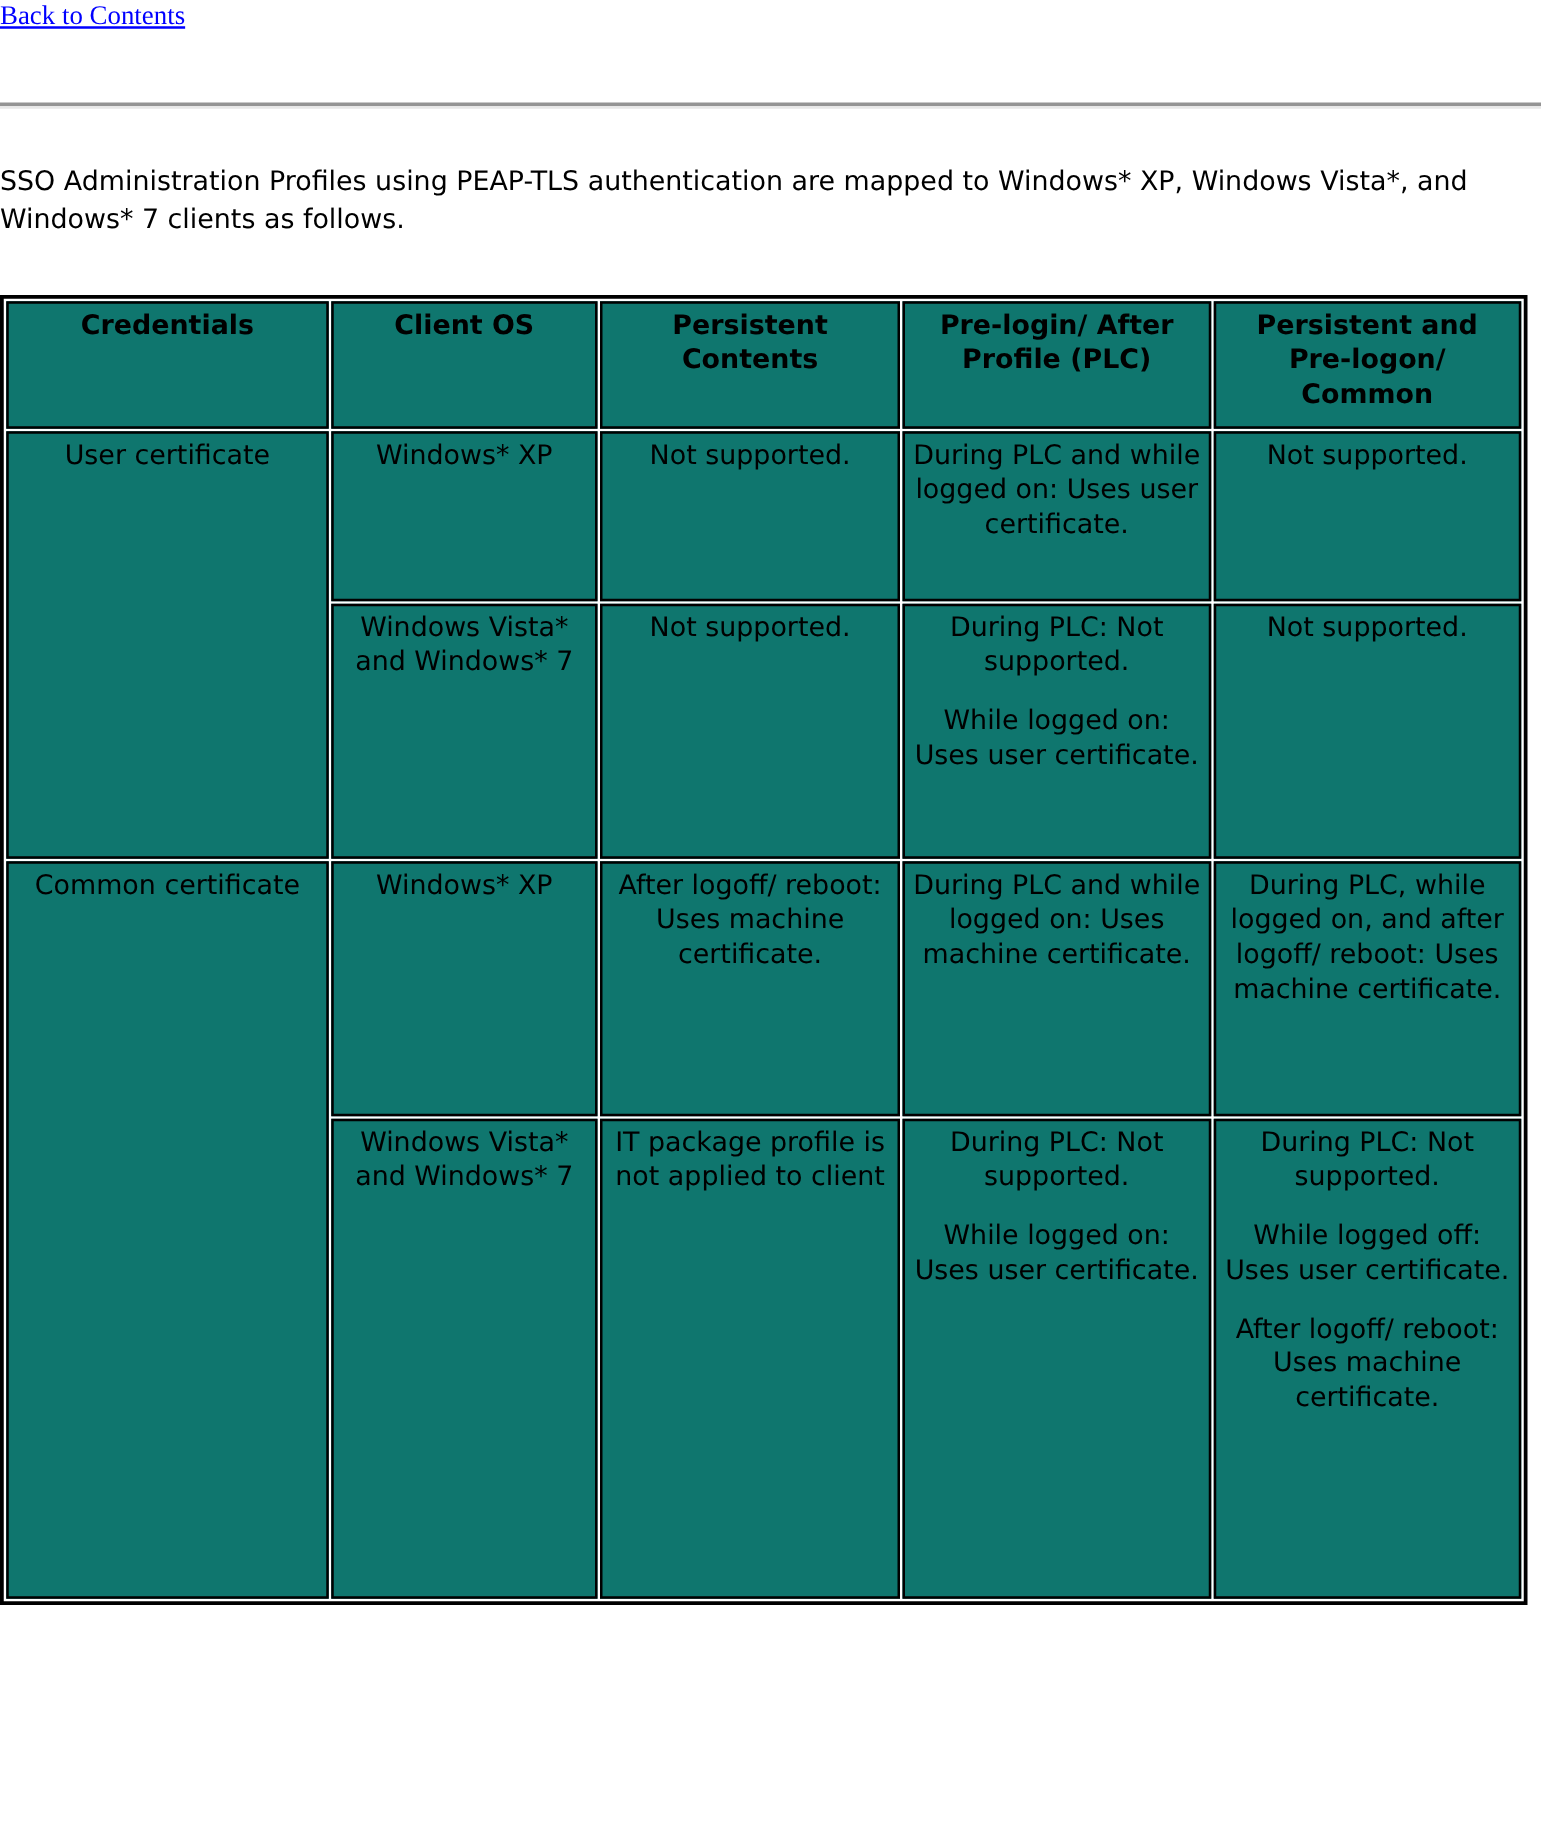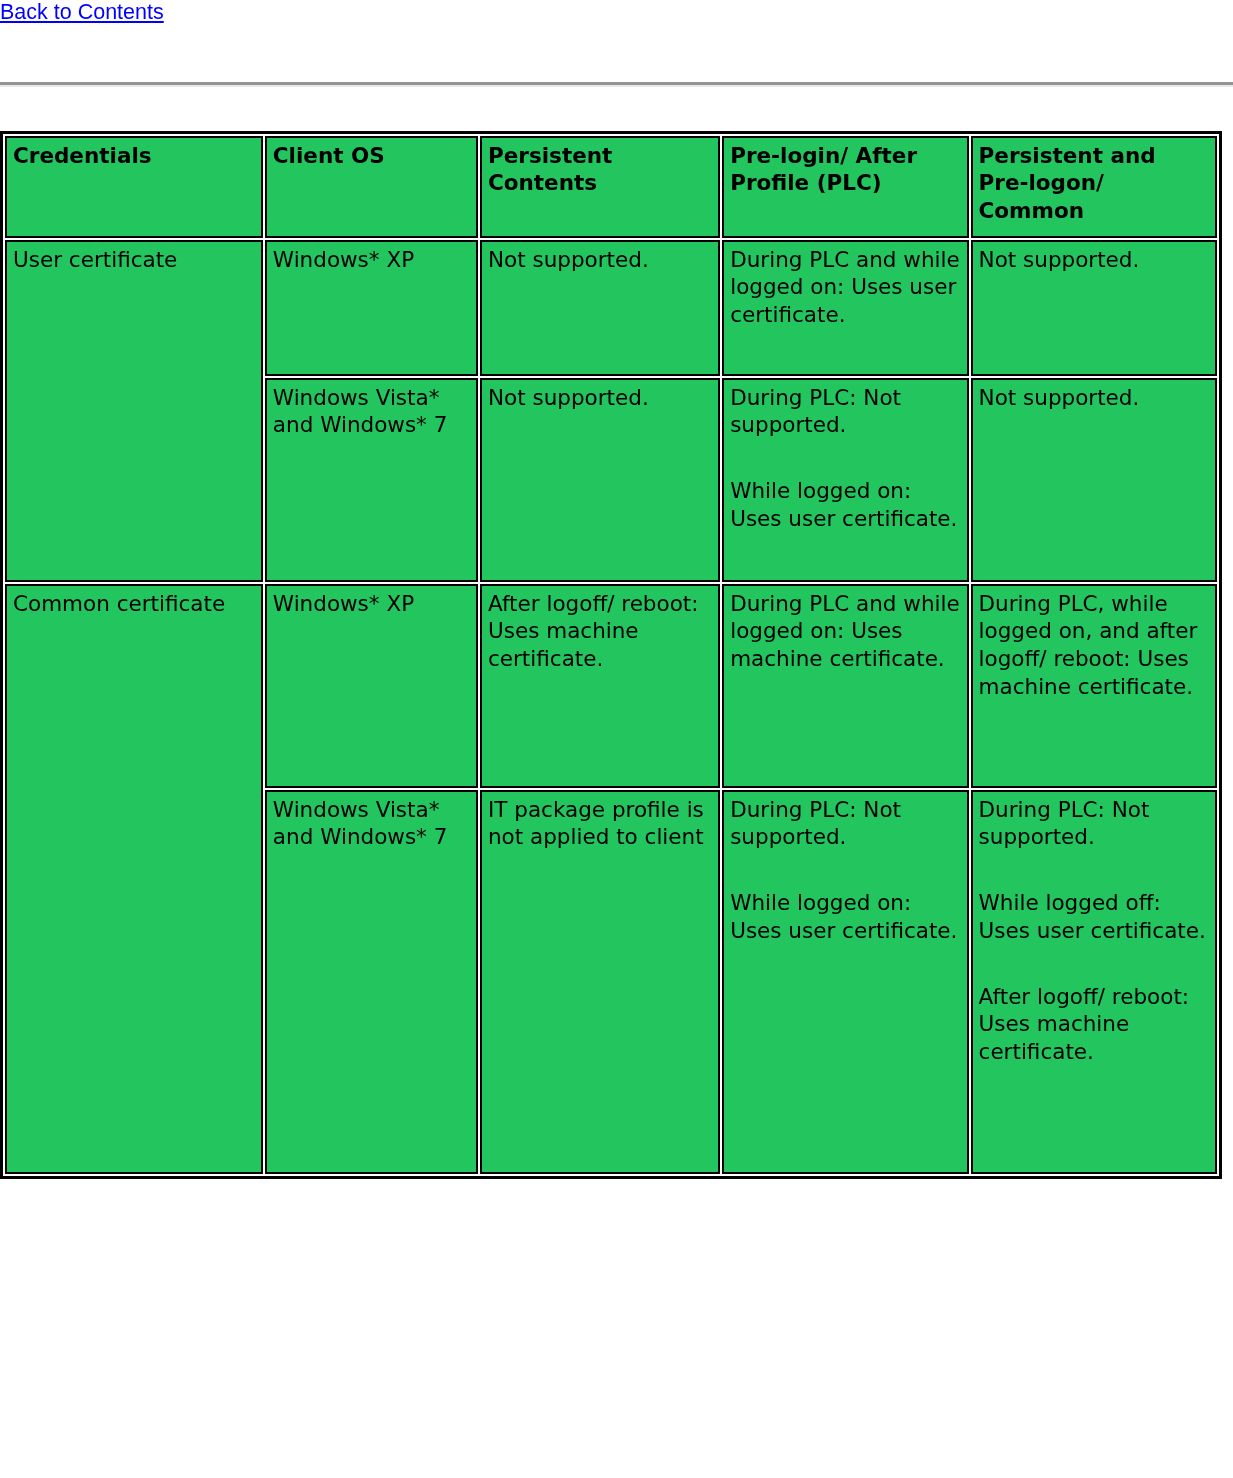--- a/index.html
+++ b/index.html
@@ -20,21 +20,21 @@
   }
   
   .backlink-row {
     padding: 1px 0 0 0;
     line-height: 1.1;
   }
   a.backlink {
     font-size: 21.5px;
     color: #0000ff;
     text-decoration: underline;
-    font-family: Liberation Sans, sans-serif;
+    font-family: Liberation Serif, serif;
   }
   
   h1.page-title {
     font-size: 33px;
     font-weight: bold;
     margin: 46px 0 0 0;
     padding: 0;
     line-height: 1.18;
     letter-spacing: -0.1px;
   }
@@ -68,22 +68,22 @@
     width: 1222px;
     table-layout: fixed;
     margin: 0;
   }
   table.mapping td, table.mapping th {
     border: 2px solid #000000;
     vertical-align: top;
     padding: 4px 6px 6px 6px;
     font-size: 21.5px;
     line-height: 1.29;
-    text-align: left;
-    background: #22c55e;
+    text-align: center;
+    background: #0f766e;
   }
   table.mapping th {
     font-weight: bold;
   }
   .col-credentials { width: 248px; }
   .col-clientos    { width: 205px; }
   .col-persistent  { width: 231px; }
   .col-plc         { width: 237px; }
   .col-prelogon    { width: 237px; }
 
@@ -91,35 +91,36 @@
   td.tall-2 { height: 190px; }
   td.tall-3 { height: 190px; }
   td.tall-4 { height: 370px; }
 
   th.head-cell { height: 88px; }
 
   .cell-para {
     margin: 0;
   }
   .cell-para + .cell-para {
-    margin-top: 38px;
+    margin-top: 19px;
   }
 </style>
 </head>
 <body>
 
 <div class="page">
 
   <div class="backlink-row">
     <a class="backlink" href="#">Back to Contents</a>
   </div>
 
 
   <div class="hr-3d"></div>
 
+  <p class="intro">SSO Administration Profiles using PEAP-TLS authentication are mapped to Windows* XP, Windows Vista*, and Windows* 7 clients as follows.</p>
 
   <div class="table-wrap">
     <table class="mapping">
       <colgroup>
         <col class="col-credentials">
         <col class="col-clientos">
         <col class="col-persistent">
         <col class="col-plc">
         <col class="col-prelogon">
       </colgroup>

